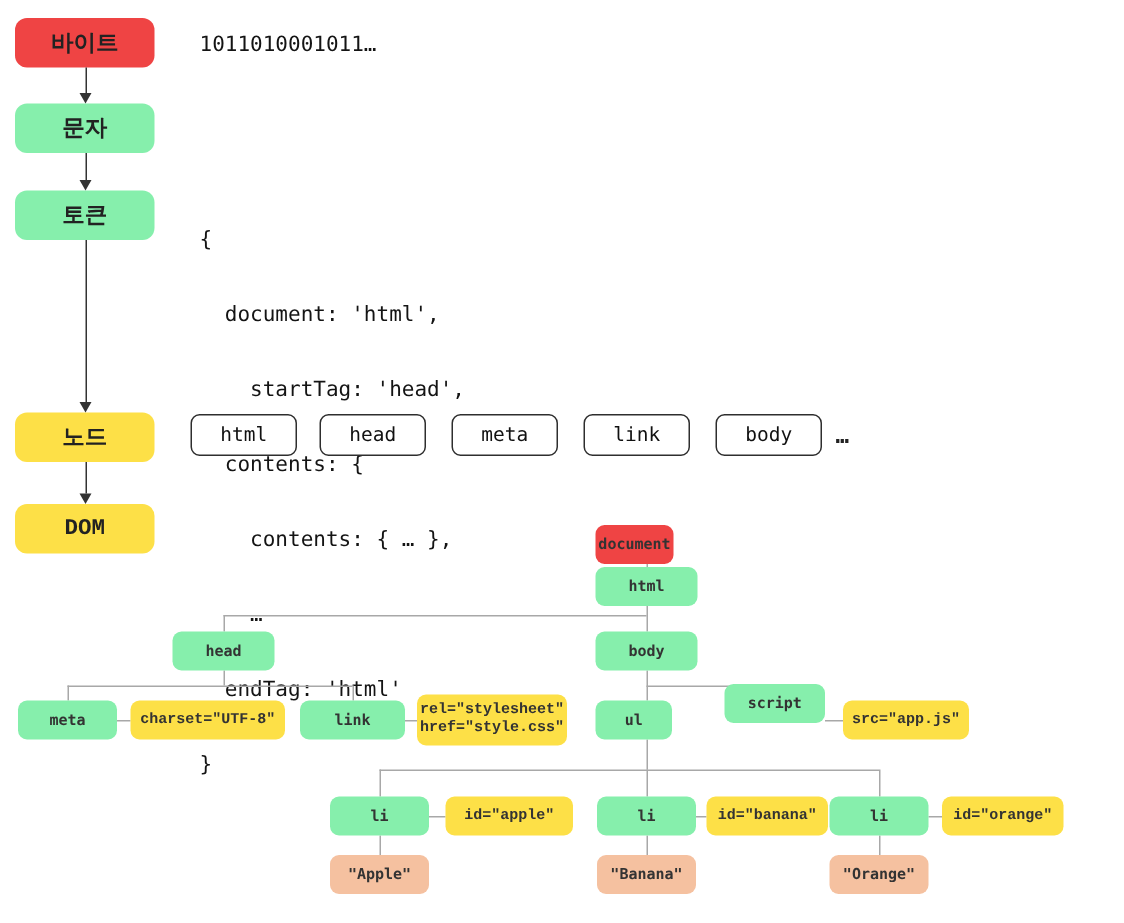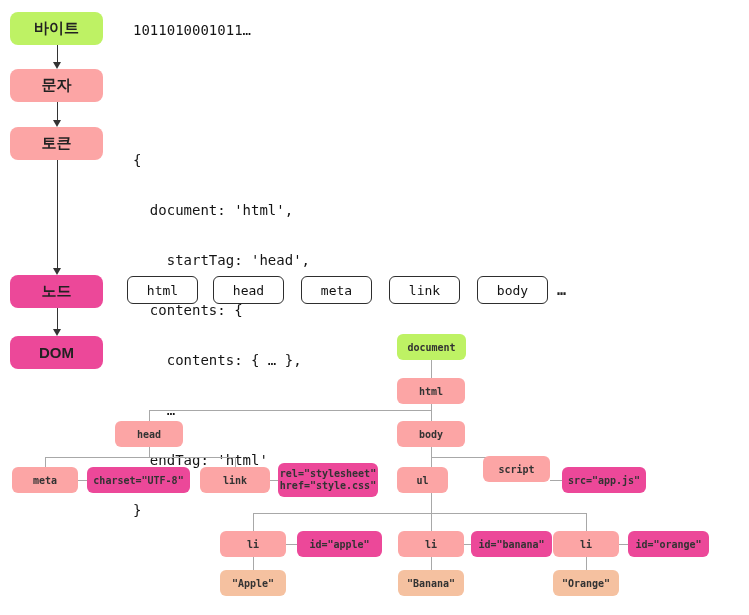--- a/index.html
+++ b/index.html
@@ -7,23 +7,23 @@
   .canvas {
     position:relative; width:749px; height:615px; background:#ffffff;
     font-family:"DejaVu Sans Mono", monospace; overflow:hidden;
   }
   
   .flow-box {
     position:absolute; left:10px; width:93px; height:33px; border-radius:8px;
     display:flex; align-items:center; justify-content:center;
     font-family:"Liberation Sans", sans-serif; font-weight:bold; font-size:15px; color:#222;
   }
-  .c-yellow { background:#bef264; }
-  .c-green  { background:#fca5a5; }
-  .c-blue   { background:#ec4899; }
+  .c-yellow { background:#ef4444; }
+  .c-green  { background:#86efac; }
+  .c-blue   { background:#fde047;font-family:Liberation Mono, monospace; }
   .c-orange { background:#f5c1a0; }
   .arrow-line { position:absolute; left:57px; width:1px; background:#333; }
   .arrow-head {
     position:absolute; left:53px; width:0; height:0;
     border-left:4.5px solid transparent; border-right:4.5px solid transparent;
     border-top:7px solid #333;
   }
   
   .code {
     position:absolute; left:133px; font-size:14px; line-height:16px;
@@ -113,21 +113,21 @@
   <div class="conn v" style="left:253px;top:513px;height:18px"></div>
   <div class="conn v" style="left:431px;top:513px;height:18px"></div>
   <div class="conn v" style="left:586px;top:513px;height:18px"></div>
   <div class="conn h" style="left:286px;top:544px;width:11px"></div>
   <div class="conn h" style="left:464px;top:544px;width:7px"></div>
   <div class="conn h" style="left:619px;top:544px;width:9px"></div>
   <div class="conn v" style="left:253px;top:557px;height:13px"></div>
   <div class="conn v" style="left:431px;top:557px;height:13px"></div>
   <div class="conn v" style="left:586px;top:557px;height:13px"></div>
 
-  <div class="tnode c-yellow" style="left:397px;top:334px;width:69px">document</div>
+  <div class="tnode c-yellow" style="left:397px;top:350px;width:52px">document</div>
   <div class="tnode c-green" style="left:397px;top:378px;width:68px">html</div>
   <div class="tnode c-green" style="left:115px;top:421px;width:68px">head</div>
   <div class="tnode c-green" style="left:397px;top:421px;width:68px">body</div>
 
   <div class="tnode c-green" style="left:12px;top:467px;width:66px">meta</div>
   <div class="tnode c-blue" style="left:87px;top:467px;width:103px">charset="UTF-8"</div>
   <div class="tnode c-green" style="left:200px;top:467px;width:70px">link</div>
   <div class="tnode c-blue two-line" style="left:278px;top:463px;width:100px">rel="stylesheet"
 href="style.css"</div>
   <div class="tnode c-green" style="left:397px;top:467px;width:51px">ul</div>

